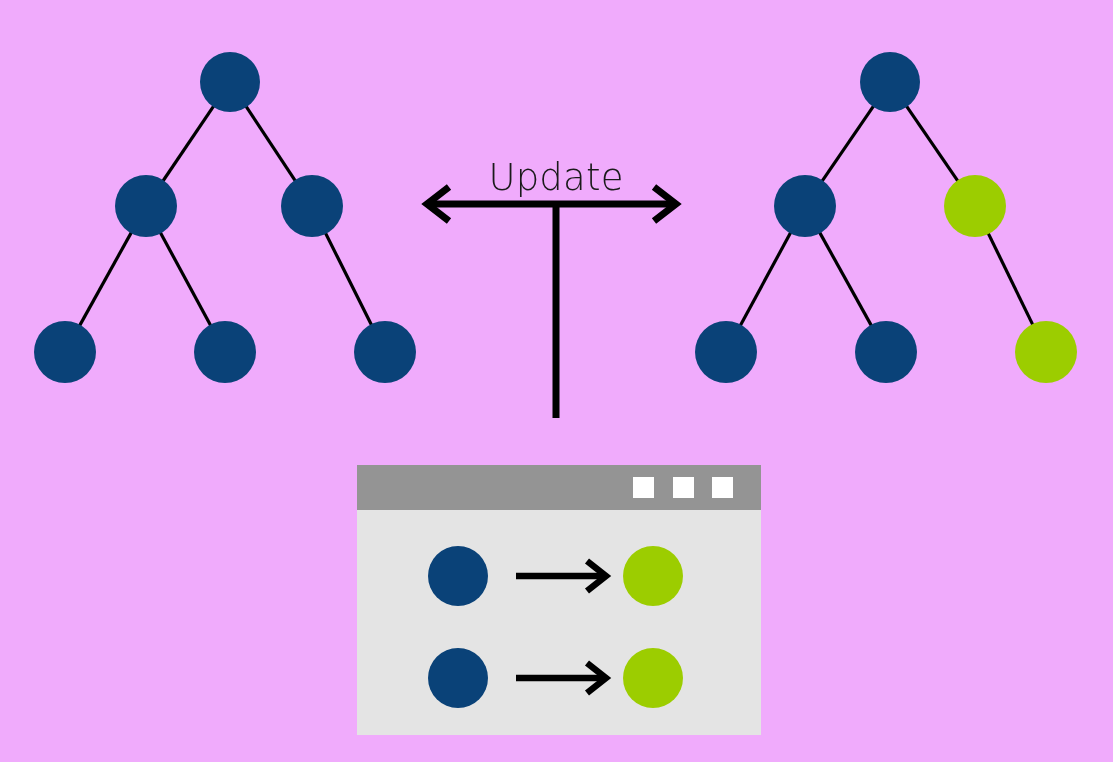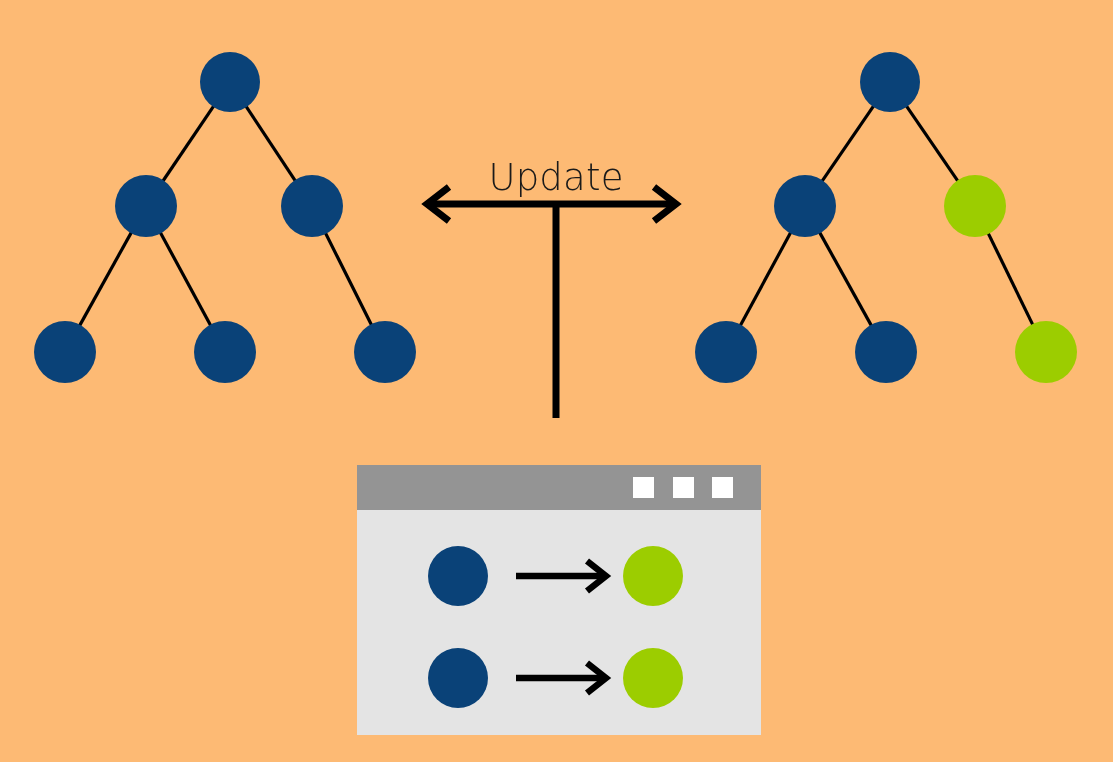--- a/index.html
+++ b/index.html
@@ -7,21 +7,21 @@
     padding: 0;
     background: #ffffff;
   }
   body {
     font-family: "Liberation Sans", sans-serif;
   }
   #canvas {
     position: relative;
     width: 1113px;
     height: 762px;
-    background: #fdba74;
+    background: #f0abfc;
     overflow: hidden;
   }
   #scene {
     position: absolute;
     inset: 0;
     width: 1113px;
     height: 762px;
   }
   .edge-line {
     stroke: #000000;

